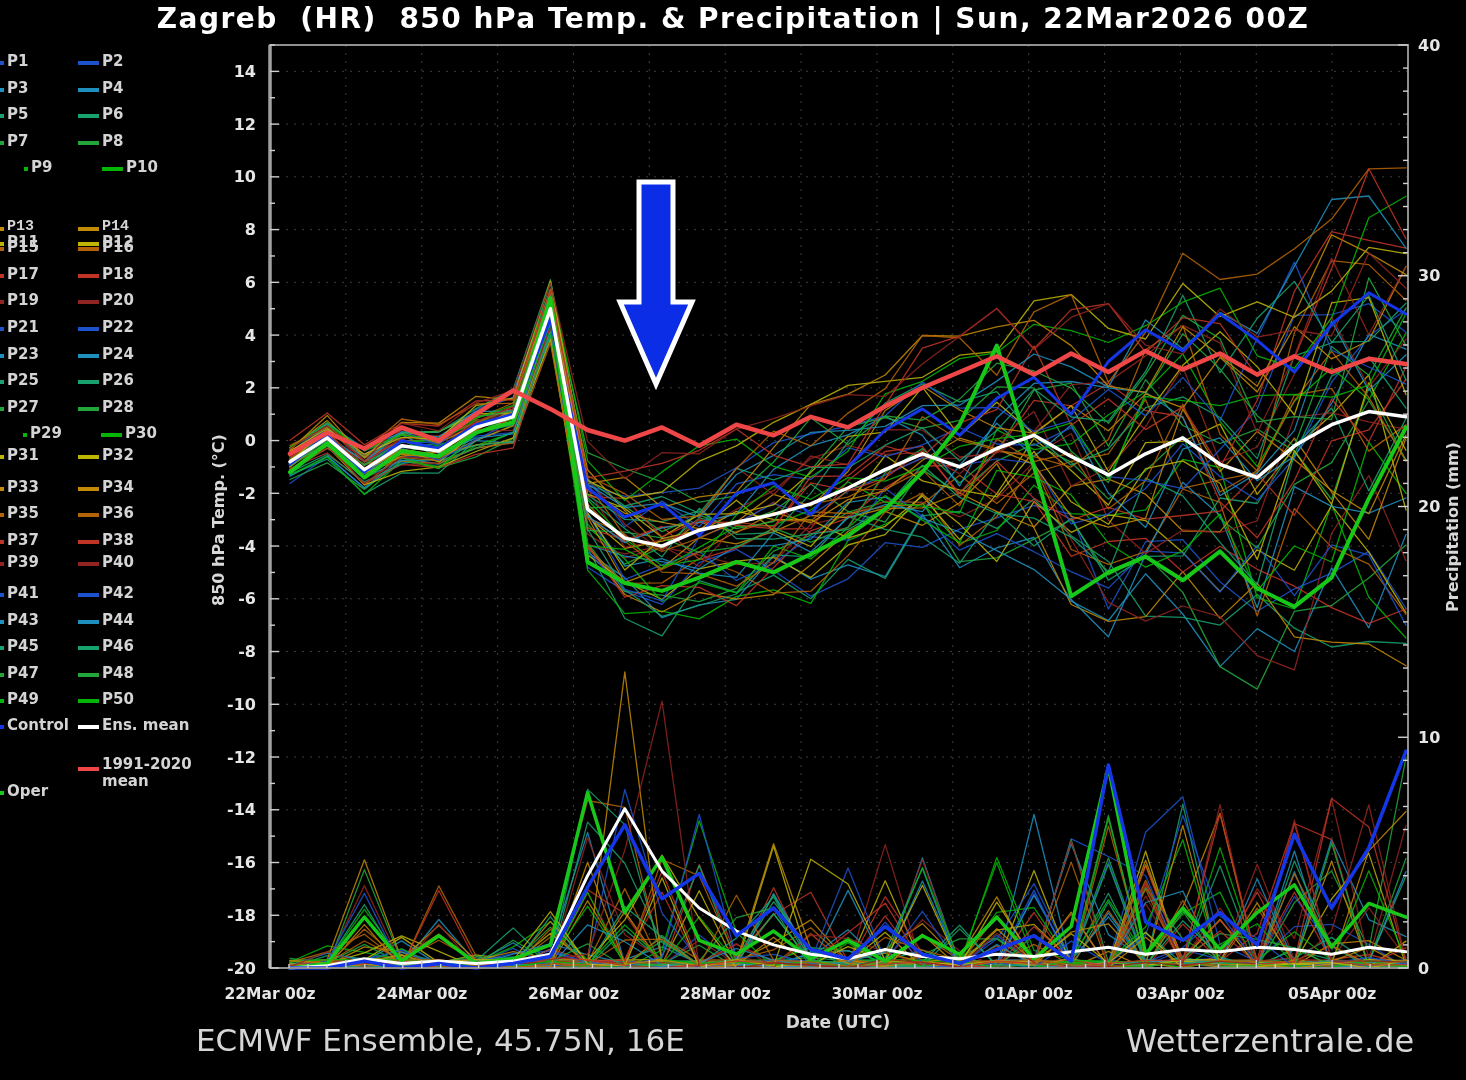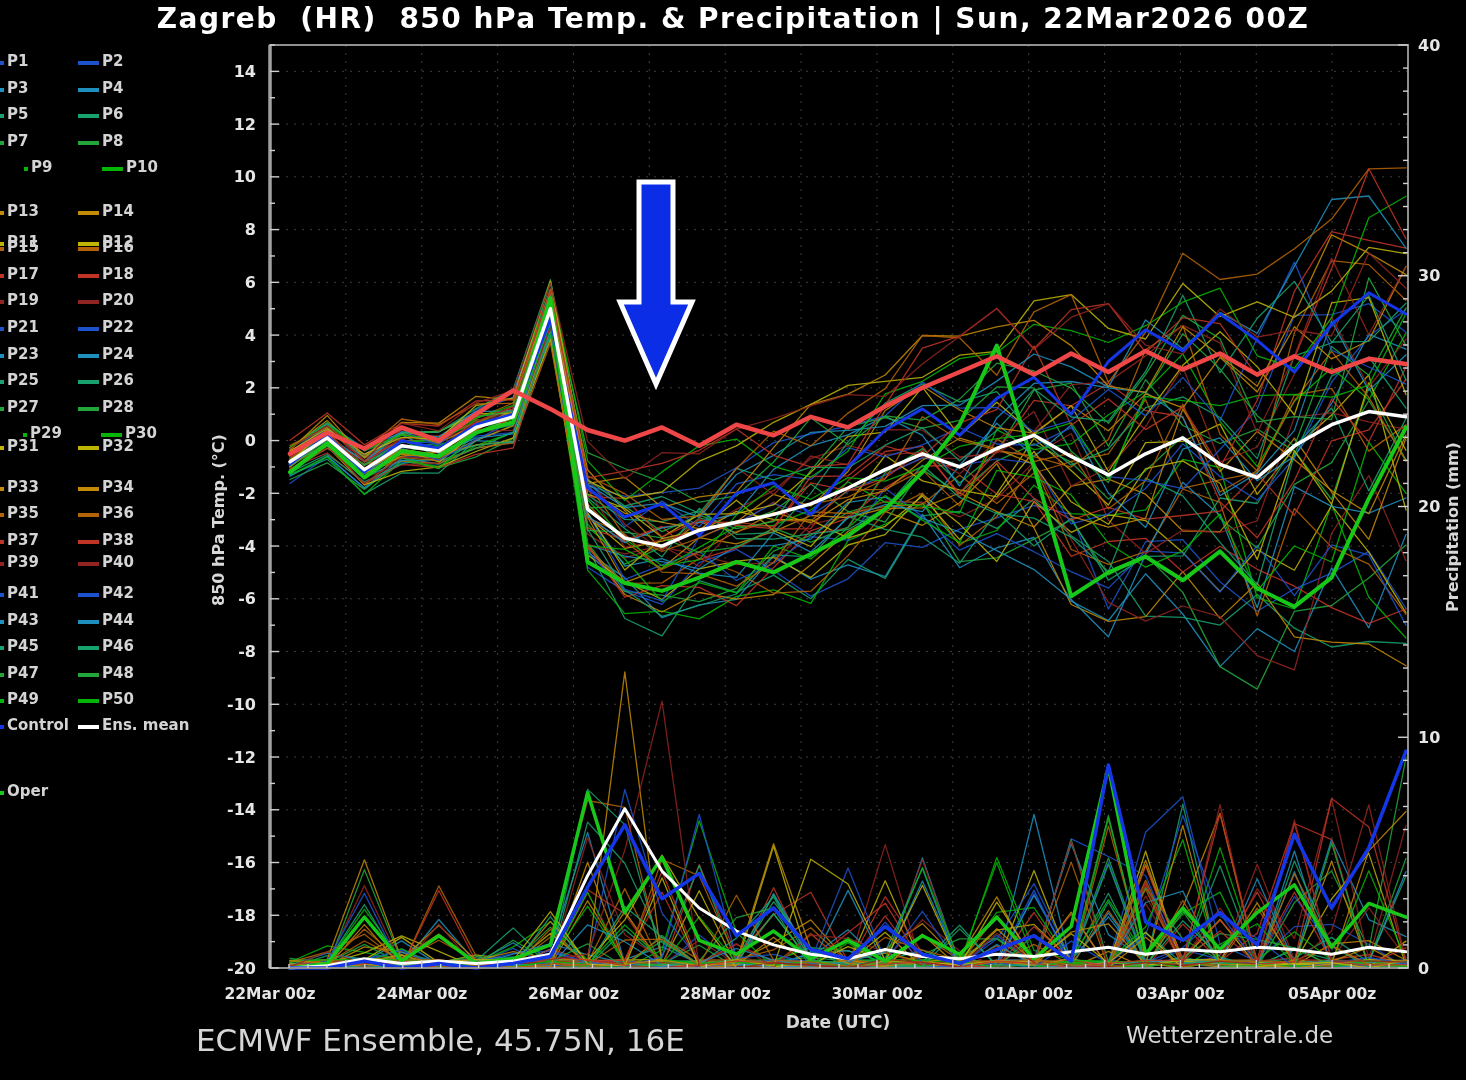--- a/index.html
+++ b/index.html
@@ -6,21 +6,21 @@
   .stage{position:relative;width:1466px;height:1080px;background:#000;overflow:hidden;
          font-family:"DejaVu Sans","Liberation Sans",sans-serif;}
   .title{position:absolute;top:2px;left:0;width:100%;text-align:center;color:#fff;
          font-size:28px;font-weight:800;letter-spacing:1.5px;white-space:pre;}
   .axis-title{position:absolute;color:#d8d8d8;font-size:16px;font-weight:700;white-space:nowrap;}
   .axis-title.left{left:218px;top:520px;transform:translate(-50%,-50%) rotate(-90deg);}
   .axis-title.right{left:1452px;top:527px;transform:translate(-50%,-50%) rotate(-90deg);}
   .xaxis-title{position:absolute;left:838px;top:1012px;transform:translateX(-50%);
          color:#d8d8d8;font-size:17px;font-weight:700;}
   .footer-left{position:absolute;left:196px;top:1022px;color:#d6d6d6;font-size:31px;font-weight:500;}
-  .footer-right{position:absolute;left:1126px;top:1022px;color:#d6d6d6;font-size:23px;font-weight:500;}
+  .footer-right{position:absolute;left:1126px;top:1022px;color:#d6d6d6;font-size:32px;font-weight:500;}
   .legend{position:absolute;left:0;top:0;width:205px;height:820px;}
   .lrow{position:absolute;left:0;width:205px;height:22px;}
   .lrow .sliver{position:absolute;left:0;top:9px;width:4px;height:4px;}
   .lrow .l1{position:absolute;left:7px;top:0;color:#d4d4d4;font-size:15px;font-weight:600;}
   .lrow .dash{position:absolute;left:78px;top:9px;width:21px;height:4px;}
   .lrow .l2{position:absolute;left:102px;top:0;color:#d4d4d4;font-size:15px;font-weight:600;}
   .lrow .l2.two-line{line-height:17px;top:-2px;}
   svg text{font-family:"DejaVu Sans","Liberation Sans",sans-serif;}
 </style>
 </head>
@@ -61,21 +61,21 @@
           <span class="l1">P9</span>
           <span class="dash" style="background: rgb(5, 181, 5);"></span>
           <span class="l2">P10</span>
         </div>
         <div class="lrow" style="top: 185px; margin-top: 48px;">
           <i class="sliver" style="background: rgb(189, 180, 4);"></i>
           <span class="l1">P11</span>
           <span class="dash" style="background: rgb(189, 180, 4);"></span>
           <span class="l2">P12</span>
         </div>
-        <div class="lrow" style="top: 202px;">
+        <div class="lrow" style="top: 218px; font-family: Liberation Mono, monospace;">
           <i class="sliver" style="background: rgb(194, 138, 6);"></i>
           <span class="l1">P13</span>
           <span class="dash" style="background: rgb(194, 138, 6);"></span>
           <span class="l2">P14</span>
         </div>
         <div class="lrow" style="top: 238.2px;">
           <i class="sliver" style="background: rgb(179, 98, 5);"></i>
           <span class="l1">P15</span>
           <span class="dash" style="background: rgb(179, 98, 5);"></span>
           <span class="l2">P16</span>
@@ -115,21 +115,21 @@
           <span class="l1">P27</span>
           <span class="dash" style="background: rgb(34, 166, 60);"></span>
           <span class="l2">P28</span>
         </div>
         <div class="lrow" style="top: 424.4px; margin-left: 23px;">
           <i class="sliver" style="background: rgb(5, 181, 5);"></i>
           <span class="l1">P29</span>
           <span class="dash" style="background: rgb(5, 181, 5);"></span>
           <span class="l2">P30</span>
         </div>
-        <div class="lrow" style="top: 437px;">
+        <div class="lrow" style="top: 446px;">
           <i class="sliver" style="background: rgb(189, 180, 4);"></i>
           <span class="l1">P31</span>
           <span class="dash" style="background: rgb(189, 180, 4);"></span>
           <span class="l2">P32</span>
         </div>
         <div class="lrow" style="top: 477.6px;">
           <i class="sliver" style="background: rgb(194, 138, 6);"></i>
           <span class="l1">P33</span>
           <span class="dash" style="background: rgb(194, 138, 6);"></span>
           <span class="l2">P34</span>
@@ -184,20 +184,25 @@
         </div>
       </div>
 
     <div class="lrow" style="top:716px;">
       <i class="sliver" style="background: rgb(20, 54, 230);"></i>
       <span class="l1">Control</span>
       <span class="dash" style="background: rgb(255, 255, 255);"></span>
       <span class="l2">Ens. mean</span>
     </div>
 
+    <div class="lrow" style="top:758px;height:40px;">
+      <span class="dash" style="background: rgb(239, 71, 71);"></span>
+      <span class="l2 two-line"><span>1991-2020</span><br>
+      <span>mean</span></span>
+    </div>
 
     <div class="lrow" style="top:782px;">
       <i class="sliver" style="background: rgb(24, 200, 24);"></i>
       <span class="l1">Oper</span>
     </div>
   </div>
 
   <svg id="plot" width="1466" height="1080" style="position:absolute;left:0;top:0;">
       <defs>
         <clipPath id="plotclip">

